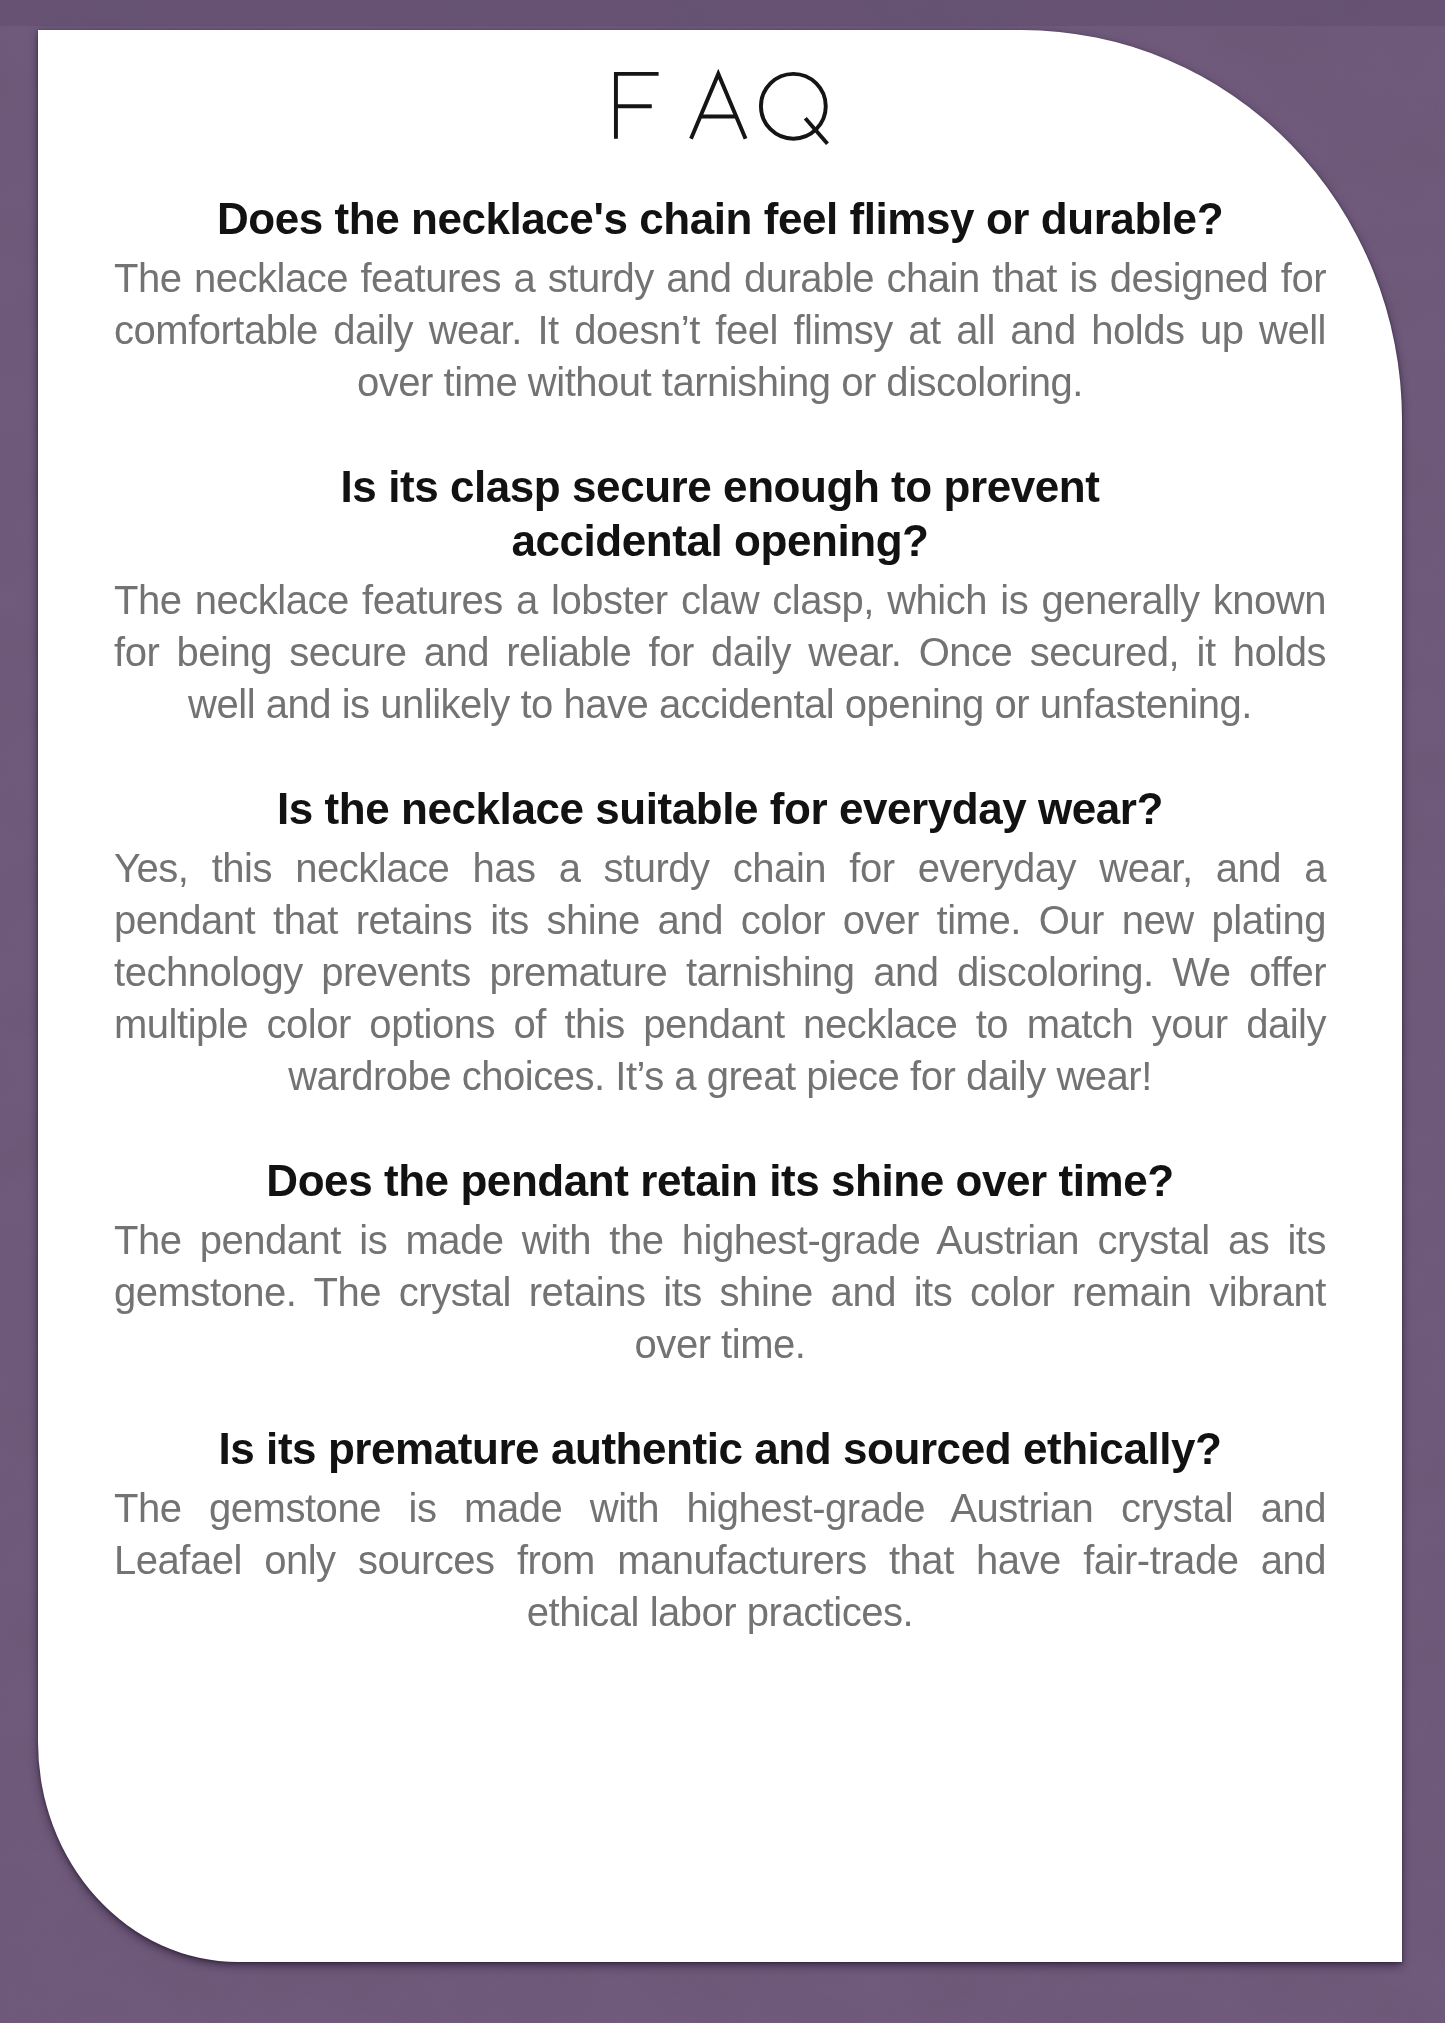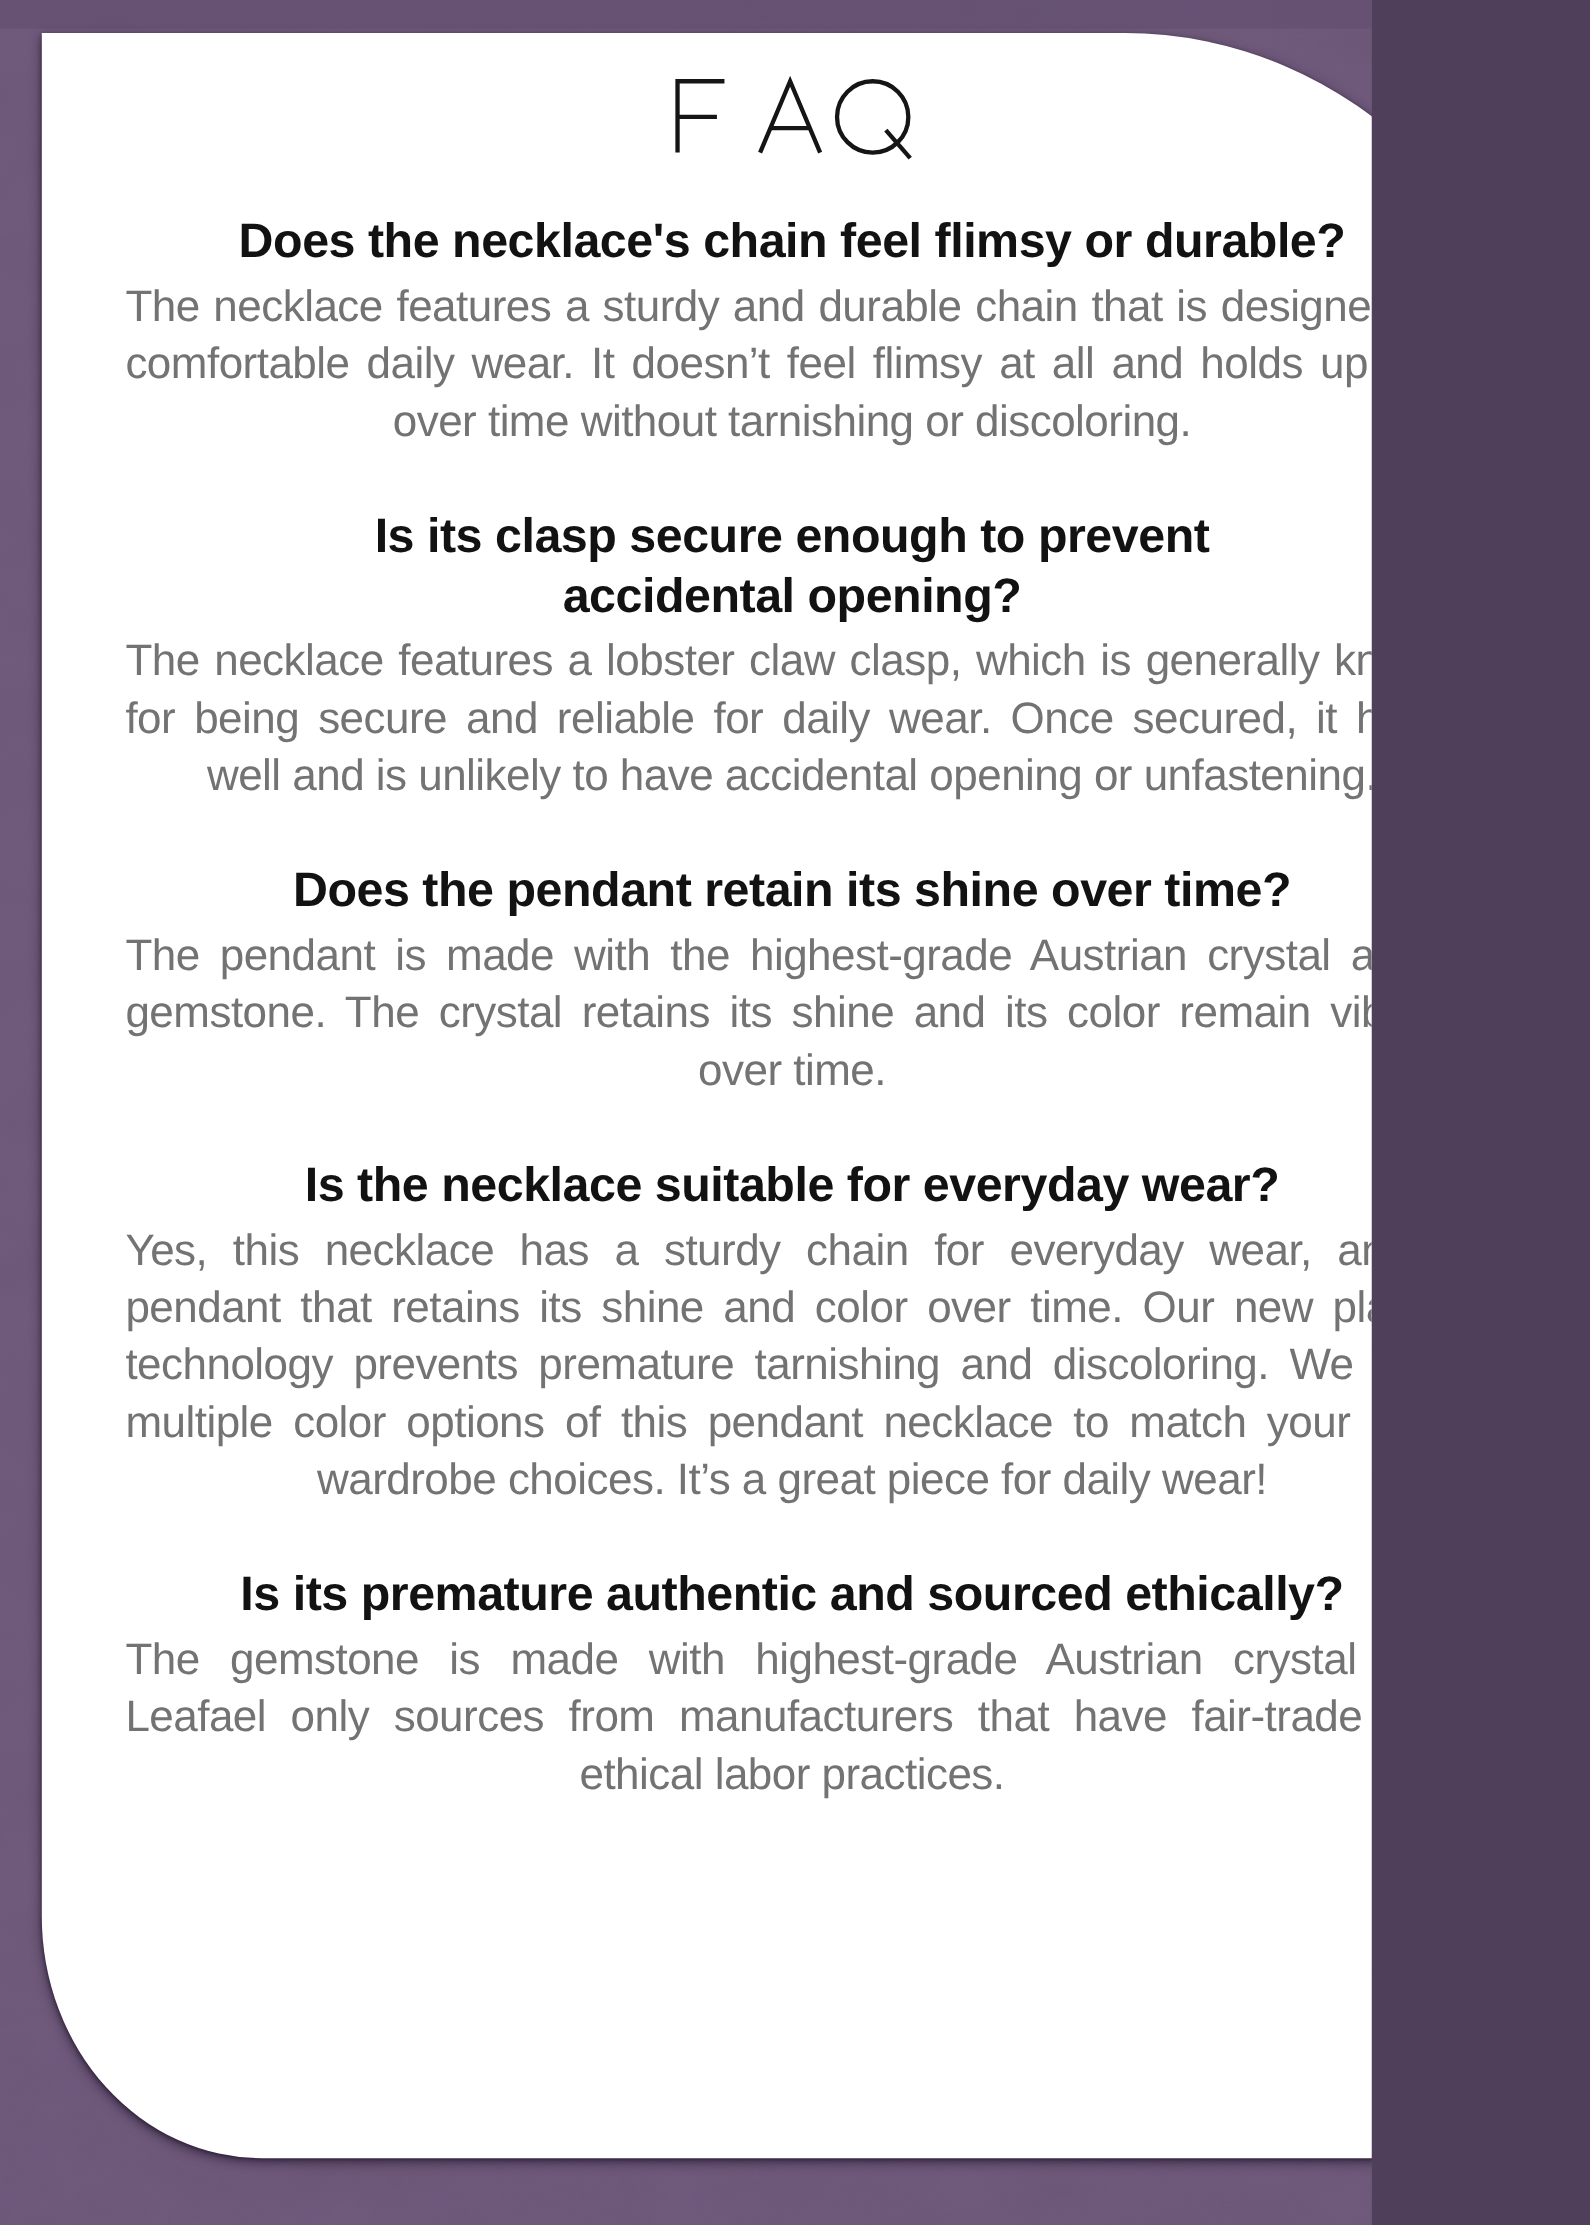--- a/index.html
+++ b/index.html
@@ -2,21 +2,21 @@
 <html><head>
 <meta charset="utf-8">
 <style>
   html, body {
     margin: 0;
     padding: 0;
     background: #4f3f5a;
   }
   .stage {
     position: relative;
-    width: 1247px;
+    width: 1445px;
     height: 2023px;
     overflow: hidden;
     background: #6d5878;
     font-family: "Liberation Sans", "DejaVu Sans", sans-serif;
   }
   .texture {
     position: absolute;
     inset: 0;
     width: 100%;
     height: 100%;
@@ -128,27 +128,27 @@
           <p class="answer">The necklace features a sturdy and durable chain that is designed for comfortable daily wear. It doesn’t feel flimsy at all and holds up well over time without tarnishing or discoloring.</p>
         </article>
 
         <article class="qa">
           <h2 class="question">Is its clasp secure enough to prevent
 accidental opening?</h2>
           <p class="answer">The necklace features a lobster claw clasp, which is generally known for being secure and reliable for daily wear. Once secured, it holds well and is unlikely to have accidental opening or unfastening.</p>
         </article>
 
         <article class="qa">
-          <h2 class="question">Does the pendant retain its shine over time?</h2>
-          <p class="answer">The pendant is made with the highest-grade Austrian crystal as its gemstone. The crystal retains its shine and its color remain vibrant over time.</p>
+          <h2 class="question">Is the necklace suitable for everyday wear?</h2>
+          <p class="answer">Yes, this necklace has a sturdy chain for everyday wear, and a pendant that retains its shine and color over time. Our new plating technology prevents premature tarnishing and discoloring. We offer multiple color options of this pendant necklace to match your daily wardrobe choices. It’s a great piece for daily wear!</p>
         </article>
 
         <article class="qa">
-          <h2 class="question">Is the necklace suitable for everyday wear?</h2>
-          <p class="answer">Yes, this necklace has a sturdy chain for everyday wear, and a pendant that retains its shine and color over time. Our new plating technology prevents premature tarnishing and discoloring. We offer multiple color options of this pendant necklace to match your daily wardrobe choices. It’s a great piece for daily wear!</p>
+          <h2 class="question">Does the pendant retain its shine over time?</h2>
+          <p class="answer">The pendant is made with the highest-grade Austrian crystal as its gemstone. The crystal retains its shine and its color remain vibrant over time.</p>
         </article>
 
         <article class="qa">
           <h2 class="question">Is its premature authentic and sourced ethically?</h2>
           <p class="answer">The gemstone is made with highest-grade Austrian crystal and Leafael only sources from manufacturers that have fair-trade and ethical labor practices.</p>
         </article>
       </section>
 
   </main>
 </div>

